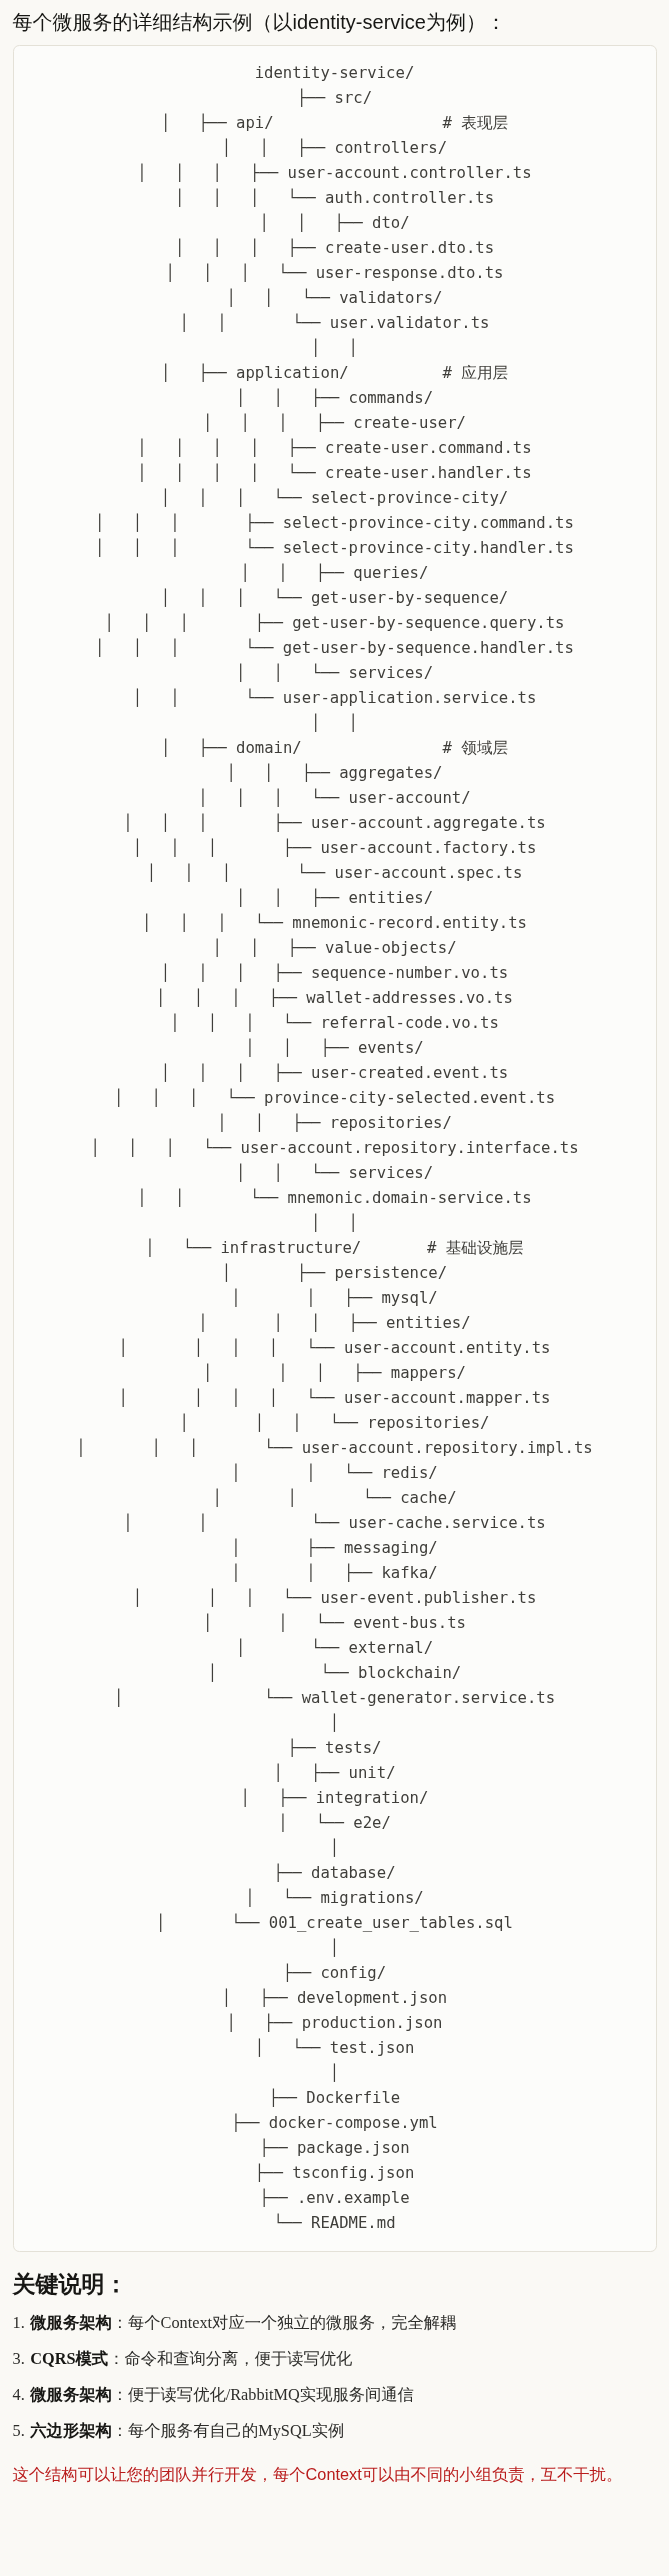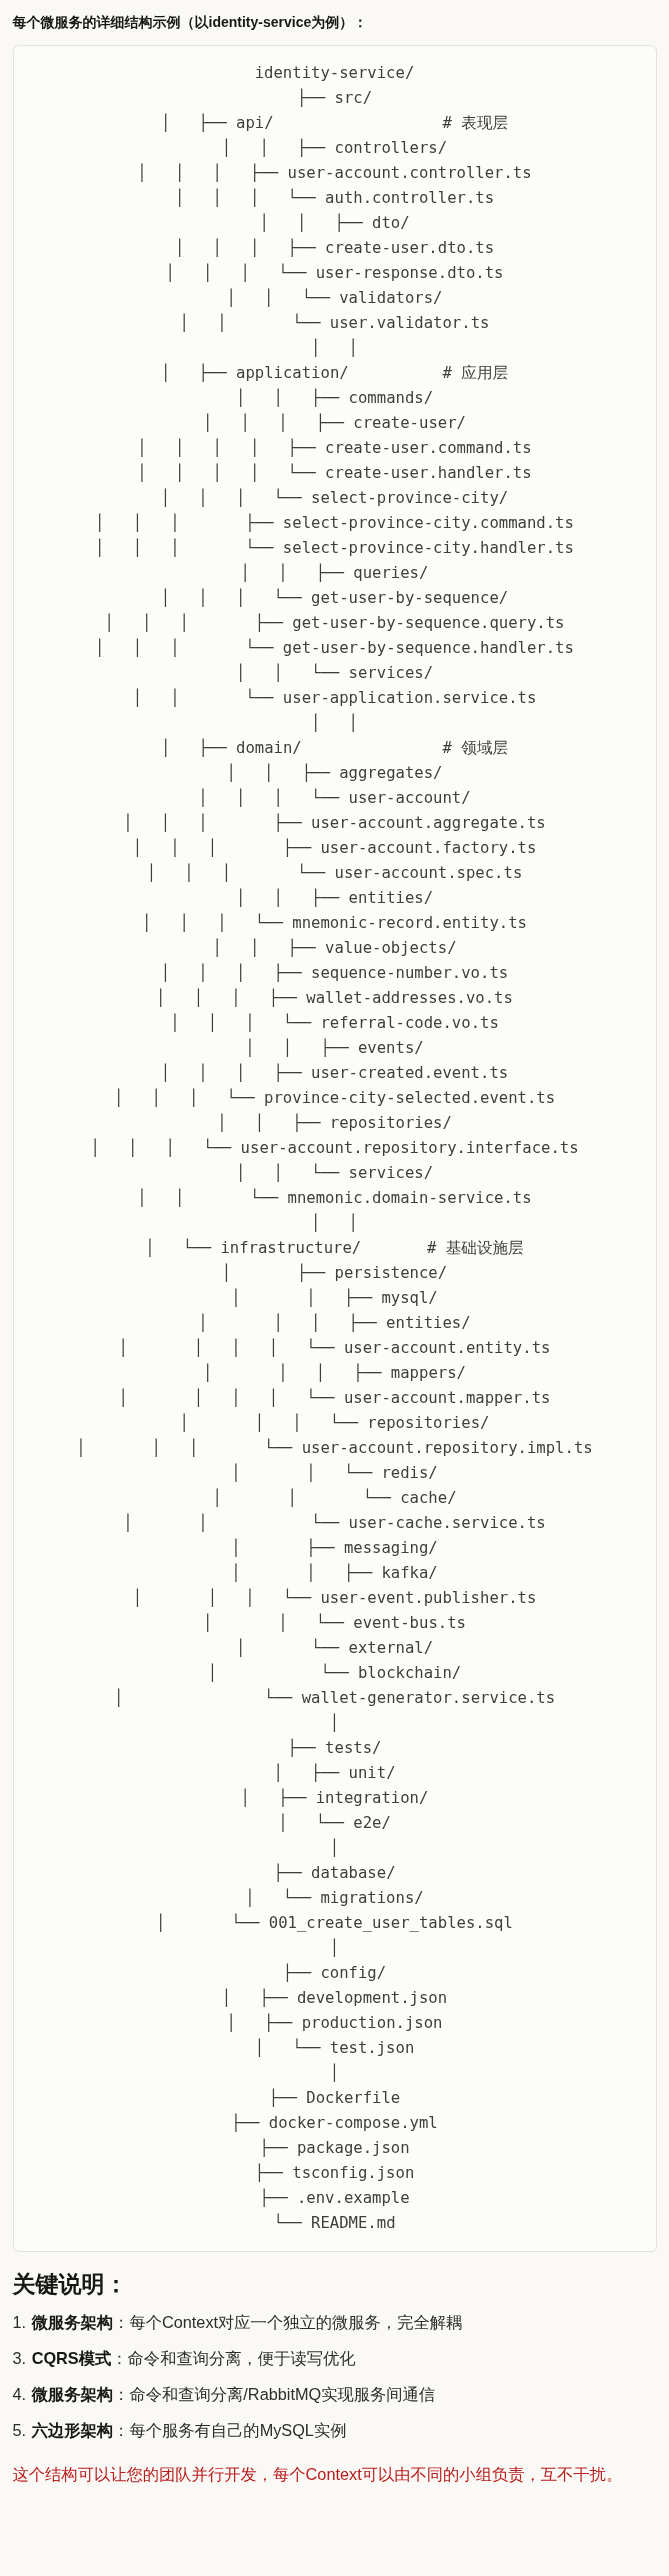--- a/index.html
+++ b/index.html
@@ -5,23 +5,23 @@
   * { margin: 0; padding: 0; box-sizing: border-box; }
   html, body { background: #FAF9F5; }
   body {
     width: 669px;
     min-height: 2576px;
     padding: 8.8px 12.5px 15px 12.5px;
     font-family: "Liberation Sans", "DejaVu Sans", sans-serif;
     color: #2d2d2a;
   }
   .page-title {
-    font-size: 14px;
+    font-size: 20px;
     line-height: 27.5px;
-    font-weight: bold;
+    font-weight: normal;
     color: #171714;
     margin-bottom: 8.8px;
   }
   .code-card {
     background: #FCFCFA;
     border: 0.6px solid #E4E1D7;
     border-radius: 6.3px;
     padding: 15px 15.6px;
     margin-bottom: 19px;
     text-align: center;
@@ -33,21 +33,21 @@
     color: #3F3E3A;
     white-space: pre;
   }
   .notes-heading {
     font-size: 23px;
     line-height: 27.5px;
     font-weight: bold;
     color: #171714;
     margin-bottom: 10px;
   }
-  .notes-list { list-style: none; }
+  .notes-list { list-style: none; font-family: Liberation Serif, serif; }
   .note-item {
     font-size: 16.3px;
     line-height: 27.5px;
     margin-bottom: 8.8px;
     color: #2d2d2a;
   }
   .note-num { margin-right: 5.6px; }
   .note-term { font-weight: bold; color: #171714; }
   .closing {
     font-size: 16.3px;
@@ -159,21 +159,21 @@
   <li class="note-item">
     <span class="note-num">1.</span><span class="note-term">微服务架构</span><span class="note-desc">：每个Context对应一个独立的微服务，完全解耦</span>
   </li>
 
 
   <li class="note-item">
     <span class="note-num">3.</span><span class="note-term">CQRS模式</span><span class="note-desc">：命令和查询分离，便于读写优化</span>
   </li>
 
   <li class="note-item">
-    <span class="note-num">4.</span><span class="note-term">微服务架构</span><span class="note-desc">：命令和查询分离/RabbitMQ实现服务间通信</span>
+    <span class="note-num">4.</span><span class="note-term">微服务架构</span><span class="note-desc">：便于读写优化/RabbitMQ实现服务间通信</span>
   </li>
 
   <li class="note-item">
     <span class="note-num">5.</span><span class="note-term">六边形架构</span><span class="note-desc">：每个服务有自己的MySQL实例</span>
   </li>
 
 </ol>
 
   <p class="closing">这个结构可以让您的团队并行开发，每个Context可以由不同的小组负责，互不干扰。</p>
 

